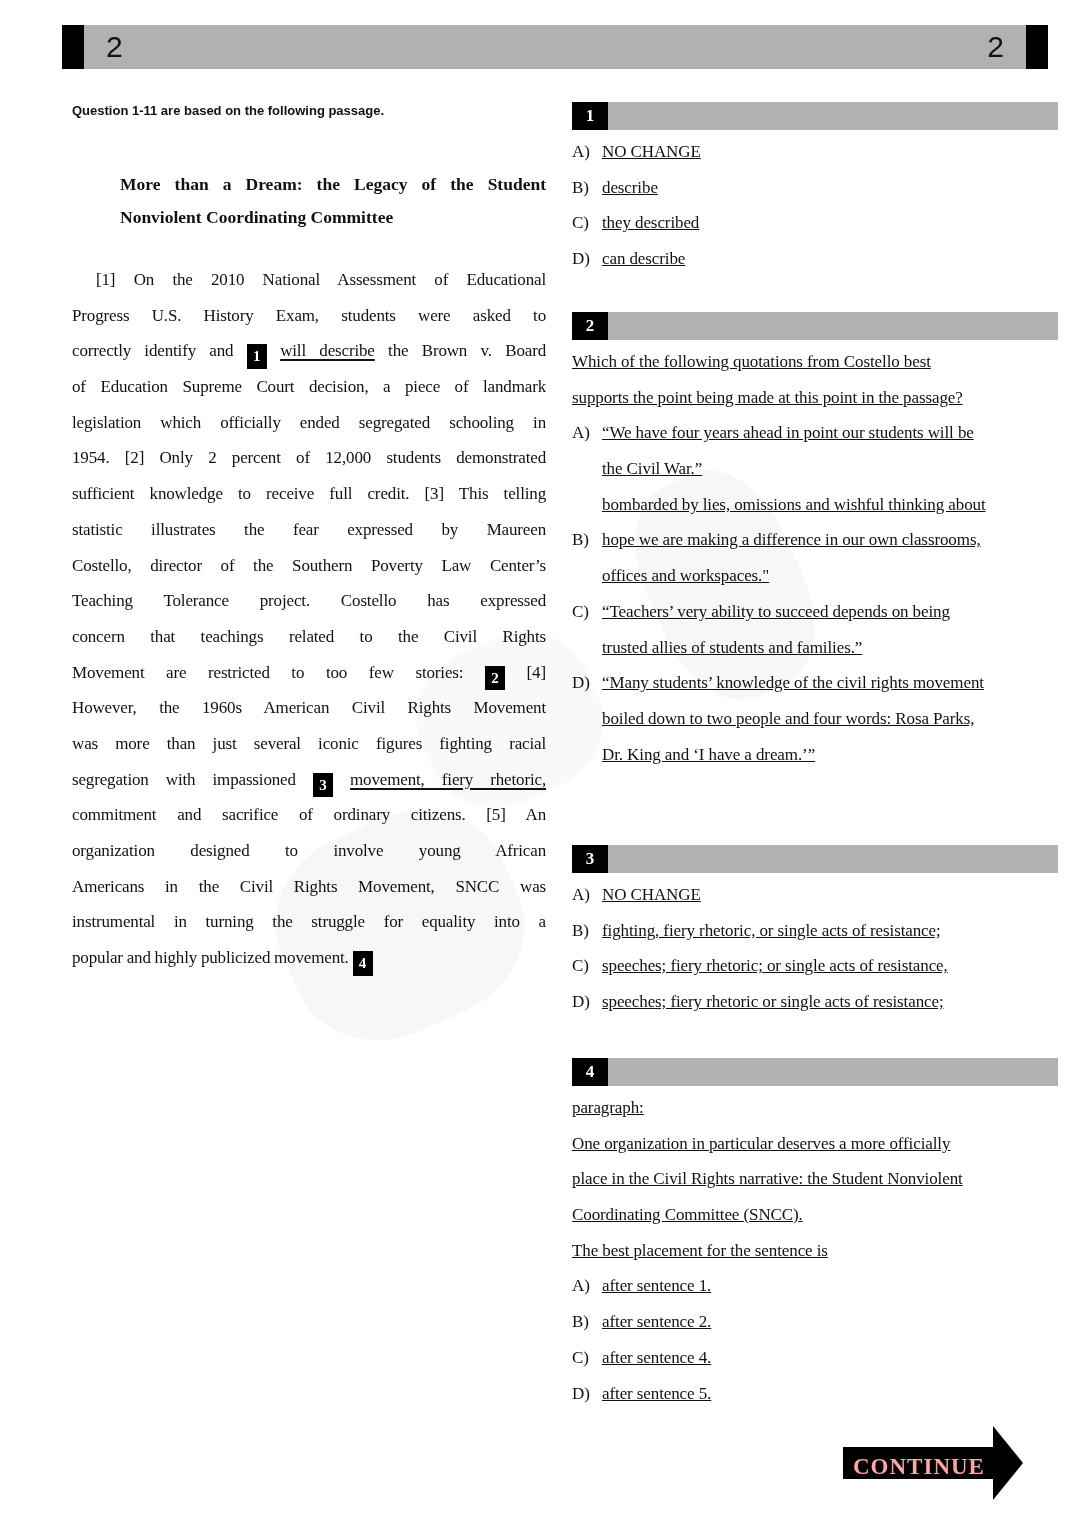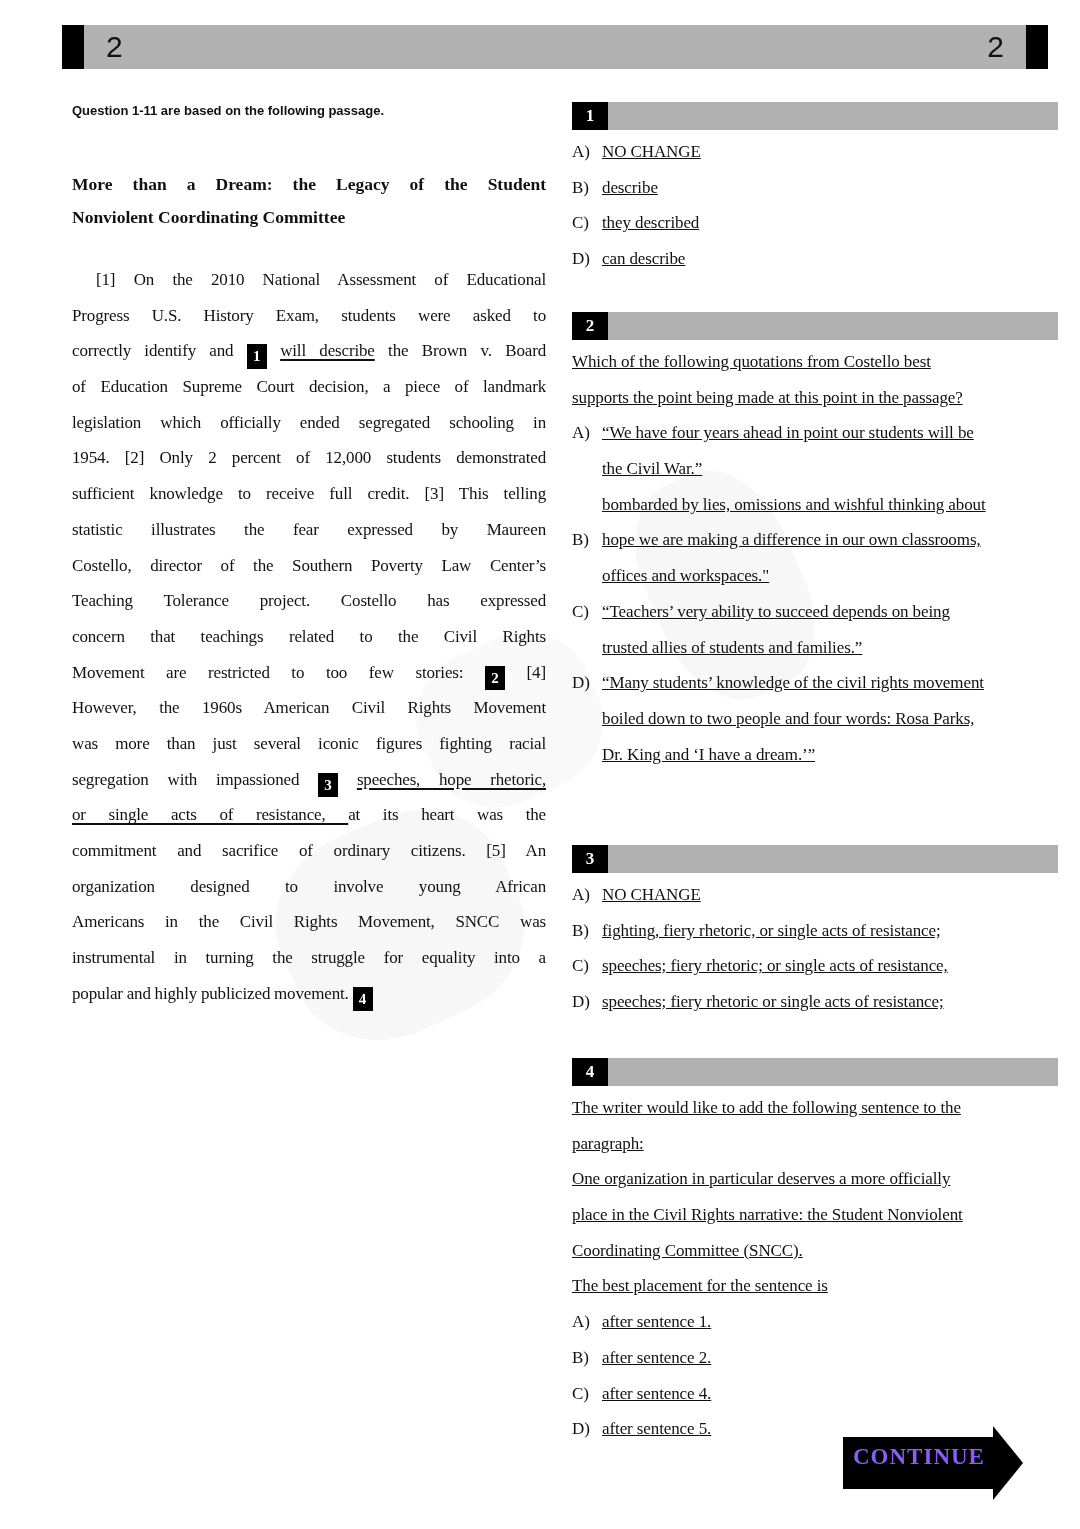--- a/index.html
+++ b/index.html
@@ -16,21 +16,21 @@
   .topbar .band{flex:1;background:#b1b1b1;display:flex;align-items:center;justify-content:space-between;
     font-family:"Liberation Sans", sans-serif;font-size:30px;font-weight:500;color:#121212;padding:0 22px;}
 
   
   .leftcol{position:absolute;left:72px;top:100px;width:474px;}
   .rightcol{position:absolute;left:572px;top:102px;width:486px;height:1400px;}
 
   .directions{font-family:"Liberation Sans", sans-serif;font-weight:bold;font-size:13px;line-height:22px;}
 
   .ptitle{margin-top:46px;font-weight:bold;font-size:17.5px;}
-  .titleline{height:33px;line-height:33px;overflow:hidden;text-align:justify;}
+  .titleline{height:33px;line-height:33px;overflow:hidden;text-align:justify;margin-left:48px;}
   .titleline:not(.nojust)::after{content:"";display:inline-block;width:100%;}
   .titleline.nojust{text-align:left;}
 
   .passage{margin-top:28px;font-size:17px;letter-spacing:-0.15px;word-spacing:-0.3px;}
   .pline{height:35.7px;line-height:35.7px;overflow:hidden;text-align:justify;}
   .pline:not(.nojust)::after{content:"";display:inline-block;width:100%;}
   .pline.nojust{text-align:left;}
   .pline.indent{text-indent:24px;}
   .u{text-decoration:underline;text-underline-offset:3px;text-decoration-thickness:1.5px;}
   .marker{display:inline-block;width:20px;height:25px;background:#000;color:#fff;text-align:center;
@@ -46,21 +46,21 @@
   .qnum{width:36px;background:#000;color:#fff;font-weight:bold;font-size:17px;text-align:center;line-height:28px;flex:none;}
   .qfill{flex:1;background:#b1b1b1;}
   .qbody{margin-top:4px;font-size:17px;letter-spacing:-0.1px;}
   .qline{height:35.7px;line-height:35.7px;white-space:nowrap;text-decoration:underline;}
   .opt{display:flex;}
   .opt .letter{width:30px;flex:none;height:35.7px;line-height:35.7px;}
   .opt .olines{flex:1;}
 
   
   .cont{position:absolute;left:843px;top:1423px;height:80px;display:flex;align-items:center;cursor:pointer;}
-  .cont-rect{background:#000;color:#8b5cf6;height:52px;line-height:40px;padding:0 8px 16px 10px;
+  .cont-rect{background:#000;color:#fca5a5;height:32px;line-height:40px;padding:0 8px 16px 10px;
     font-family:"Liberation Serif", serif;font-weight:bold;font-size:23px;letter-spacing:1px;}
   .cont-arrow{width:0;height:0;border-top:37px solid transparent;border-bottom:37px solid transparent;border-left:30px solid #000;}
 
   
   .wm{position:absolute;background:rgba(0,0,0,0.032);transform:rotate(-24deg);border-radius:40%;pointer-events:none;}
   .wm1{left:280px;top:820px;width:240px;height:210px;}
   .wm2{left:650px;top:470px;width:150px;height:230px;}
   .wm3{left:420px;top:640px;width:180px;height:160px;background:rgba(0,0,0,0.022);}
 </style>
 </head>
@@ -93,22 +93,21 @@
       <div class="pline">legislation which officially ended segregated schooling in</div>
       <div class="pline">1954. [2] Only 2 percent of 12,000 students demonstrated</div>
       <div class="pline">sufficient knowledge to receive full credit. [3] This telling</div>
       <div class="pline">statistic illustrates the fear expressed by Maureen</div>
       <div class="pline">Costello, director of the Southern Poverty Law Center’s</div>
       <div class="pline">Teaching Tolerance project. Costello has expressed</div>
       <div class="pline">concern that teachings related to the Civil Rights</div>
       <div class="pline">Movement are restricted to too few stories: <span class="marker">2</span> [4]</div>
       <div class="pline">However, the 1960s American Civil Rights Movement</div>
       <div class="pline">was more than just several iconic figures fighting racial</div>
-      <div class="pline">segregation with impassioned <span class="marker">3</span> <span class="u">speeches, hope rhetoric,</span></div>
-      <div class="pline"><span class="u">or single acts of resistance, </span>at its heart was the</div>
+      <div class="pline">segregation with impassioned <span class="marker">3</span> <span class="u">movement, fiery rhetoric,</span></div>
       <div class="pline">commitment and sacrifice of ordinary citizens. [5] An</div>
       <div class="pline">organization designed to involve young African</div>
       <div class="pline">Americans in the Civil Rights Movement, SNCC was</div>
       <div class="pline">instrumental in turning the struggle for equality into a</div>
       <div class="pline nojust">popular and highly publicized movement. <span class="marker">4</span></div>
     </div>
 </div>
 
 <div class="rightcol">
     <section class="question">
@@ -214,21 +213,20 @@
           </div>
         </div>
       </div>
     </section>
     <section class="question">
       <div class="qbar">
         <span class="qnum">4</span>
         <span class="qfill"></span>
       </div>
       <div class="qbody">
-        <div class="qline">The writer would like to add the following sentence to the</div>
         <div class="qline">paragraph:</div>
         <div class="qline">One organization in particular deserves a more officially</div>
         <div class="qline">place in the Civil Rights narrative: the Student Nonviolent</div>
         <div class="qline">Coordinating Committee (SNCC).</div>
         <div class="qline">The best placement for the sentence is</div>
         <div class="opt">
           <span class="letter">A)</span>
           <div class="olines">
             <div class="qline">after sentence 1.</div>
           </div>

